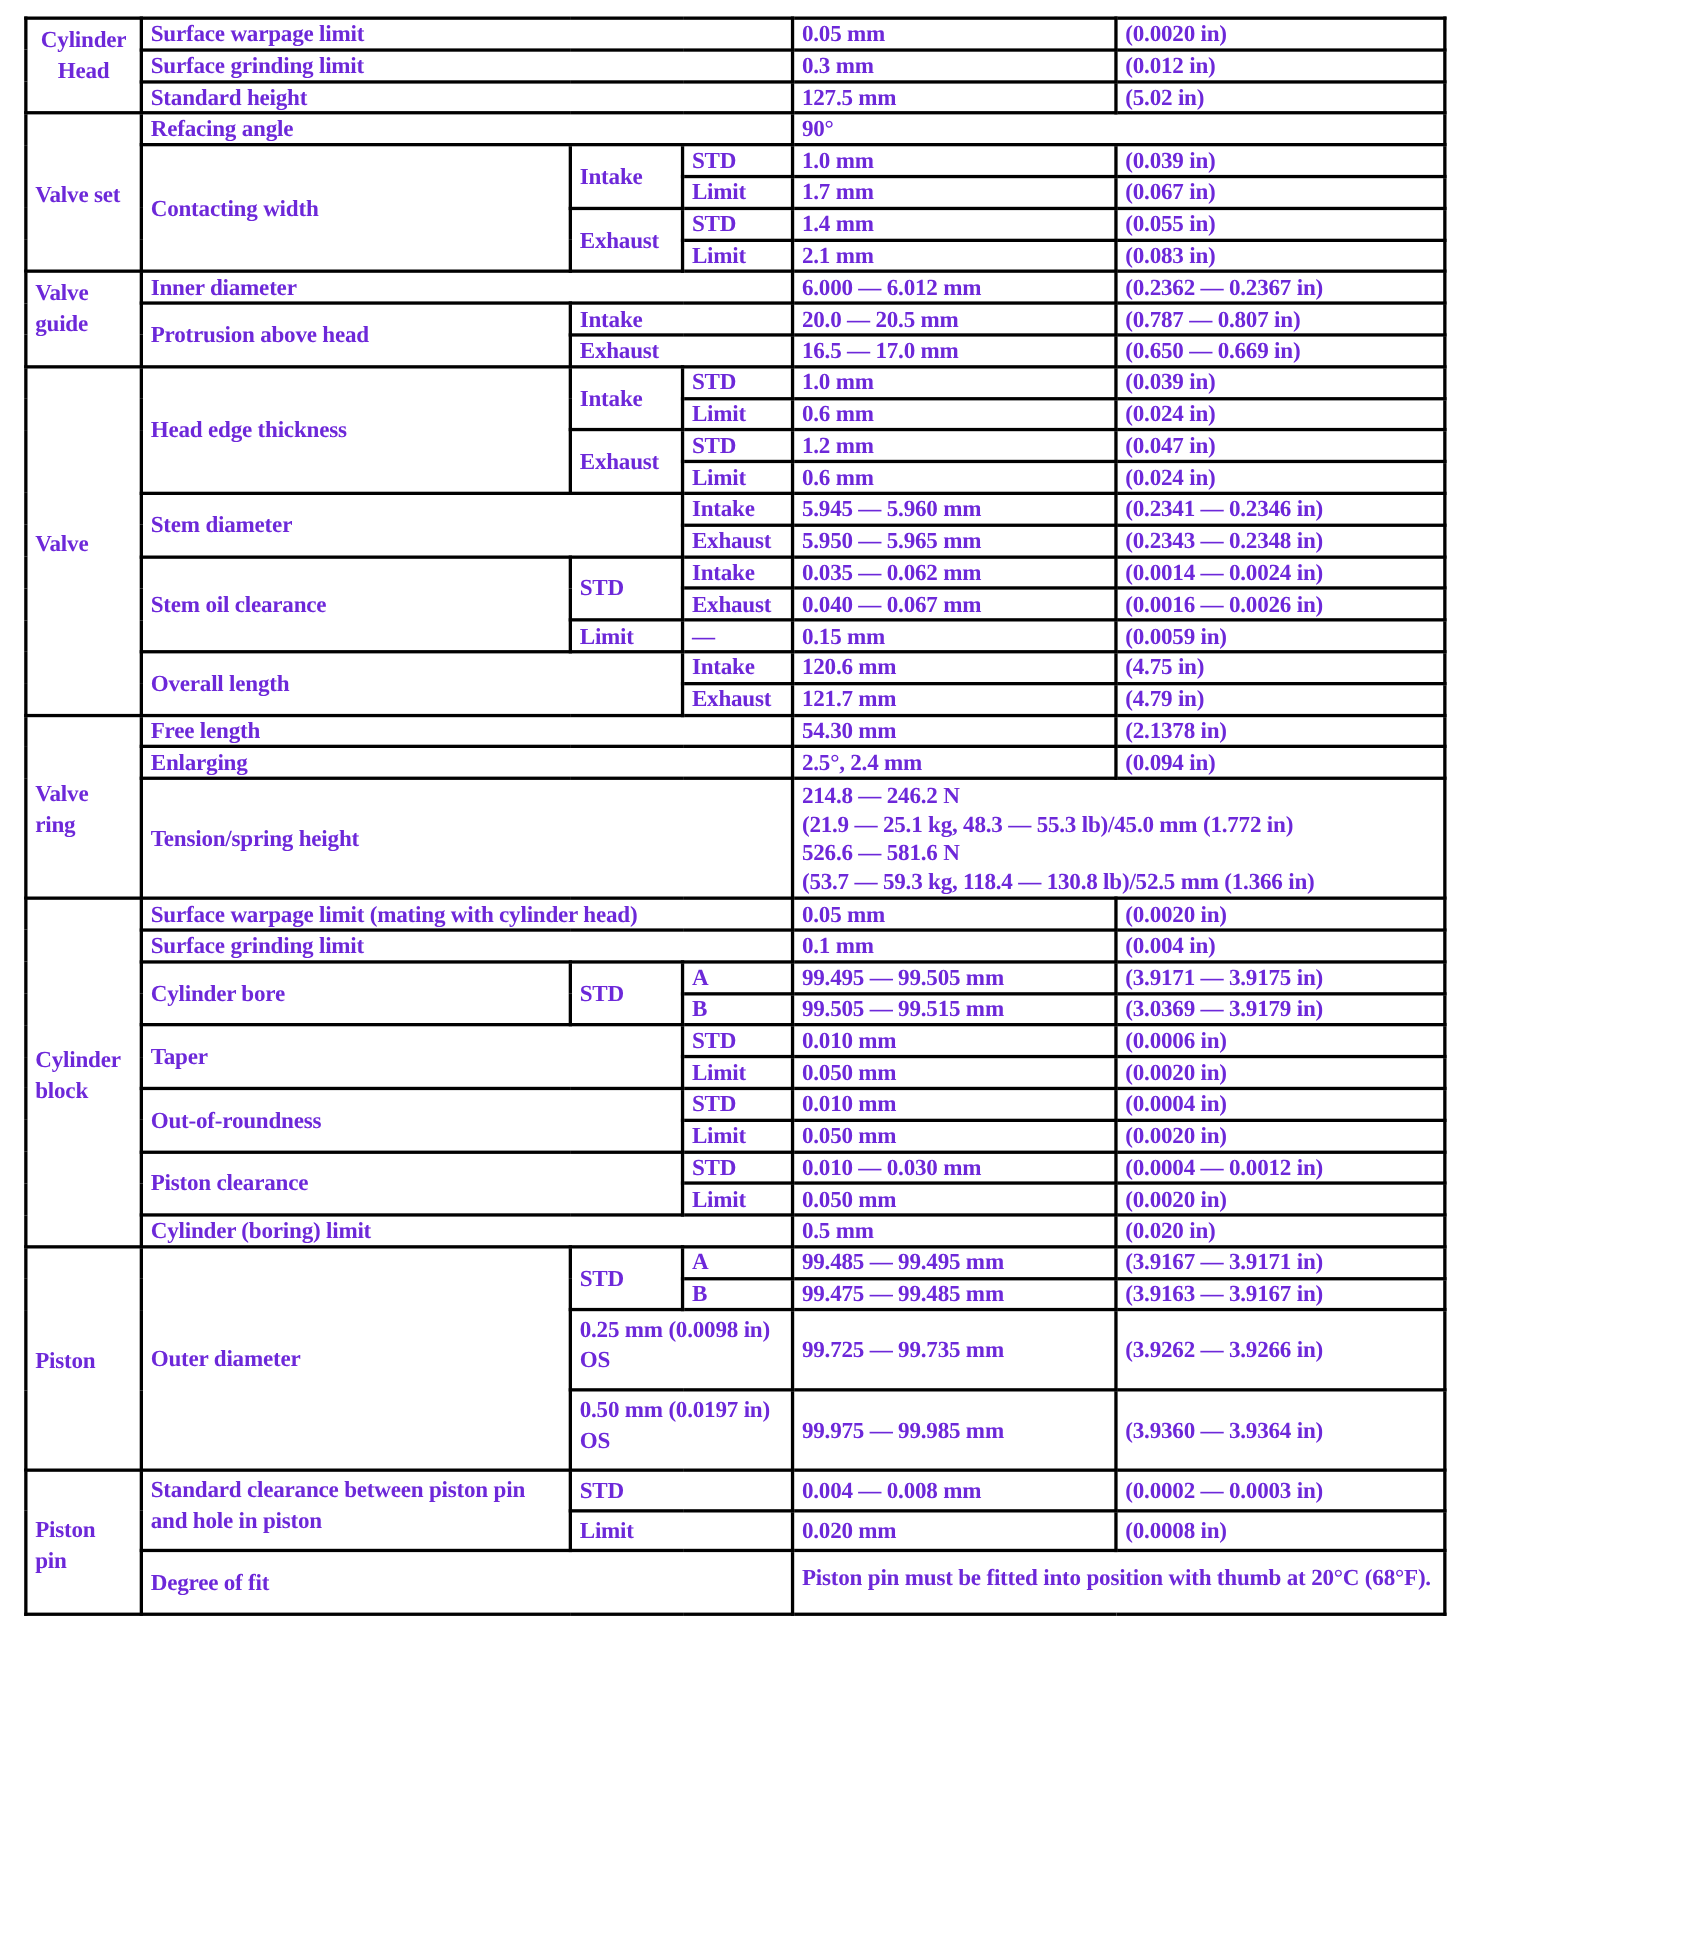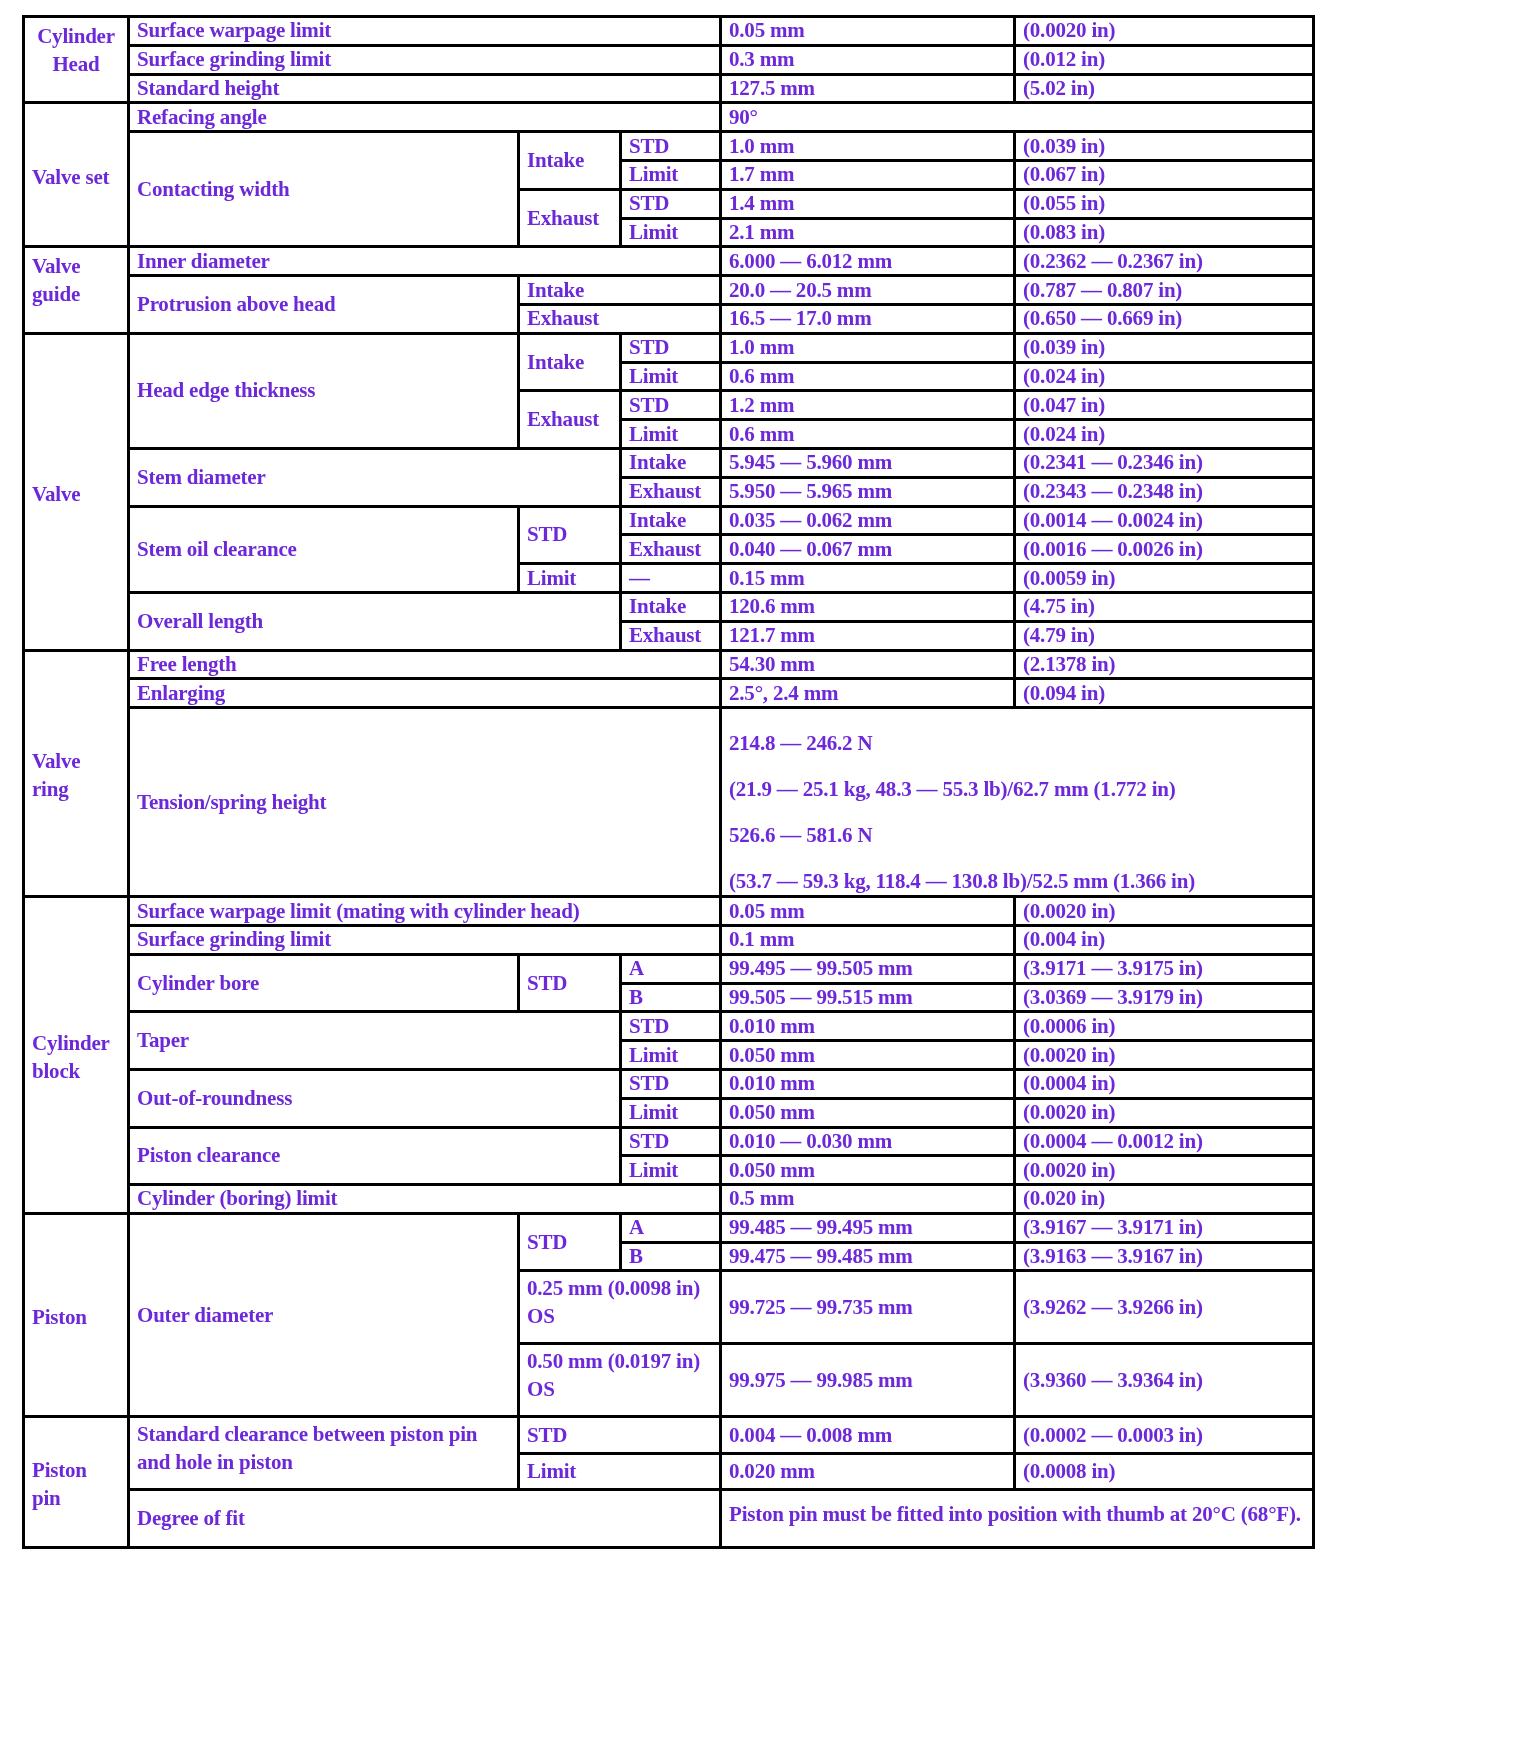--- a/index.html
+++ b/index.html
@@ -22,21 +22,21 @@
     line-height: 25px;
     vertical-align: middle;
     white-space: nowrap;
     overflow: hidden;
   }
   table.spec td.grp { vertical-align: top; padding-top: 4px; font-weight: normal; font-weight: bold; white-space: normal; line-height: 28px; }
   table.spec td.grp.center { text-align: center; }
   table.spec td.grp.mid { vertical-align: middle; }
   table.spec td.wrap { white-space: normal; line-height: 28px; padding-top: 2px; padding-bottom: 12px; }
   table.spec td.multi { white-space: normal; line-height: 26px; padding-top: 1px; padding-bottom: 1px; }
-  .ml { display: block; margin-top: 20px; }
+  .ml { display: block; }
 </style>
 </head>
 <body>
 
 <div class="page">
 <table class="spec">
   <colgroup>
     <col style="width:105px">
     <col style="width:390px">
     <col style="width:102px">
@@ -183,21 +183,21 @@
     </tr>
     <tr>
       <td colspan="3">Enlarging</td>
       <td>2.5°, 2.4 mm</td>
       <td>(0.094 in)</td>
     </tr>
     <tr>
       <td colspan="3">Tension/spring height</td>
       <td colspan="2" class="multi">
         <span class="ml">214.8 — 246.2 N</span>
-        <span class="ml">(21.9 — 25.1 kg, 48.3 — 55.3 lb)/62.7 mm (1.772 in)</span>
+        <span class="ml">(21.9 — 25.1 kg, 48.3 — 55.3 lb)/45.0 mm (1.772 in)</span>
         <span class="ml">526.6 — 581.6 N</span>
         <span class="ml">(53.7 — 59.3 kg, 118.4 — 130.8 lb)/52.5 mm (1.366 in)</span>
       </td>
     </tr>
 
     <tr>
       <td class="grp mid" rowspan="11">Cylinder block</td>
       <td colspan="3">Surface warpage limit (mating with cylinder head)</td>
       <td>0.05 mm</td>
       <td>(0.0020 in)</td>

